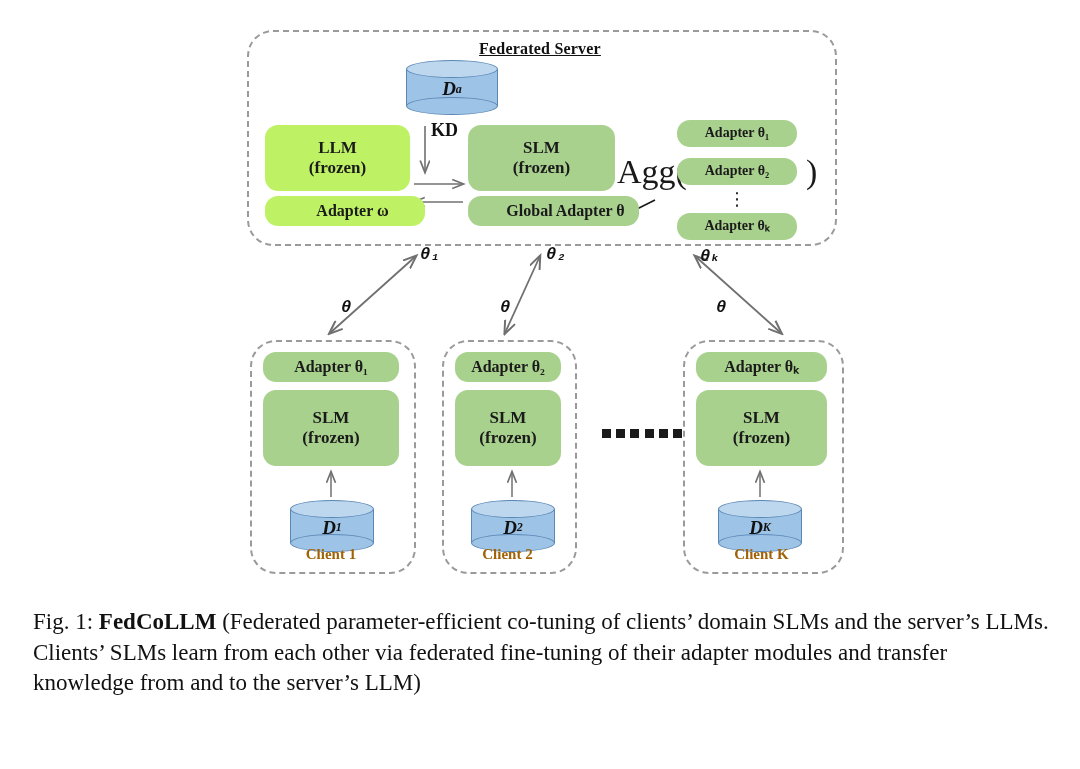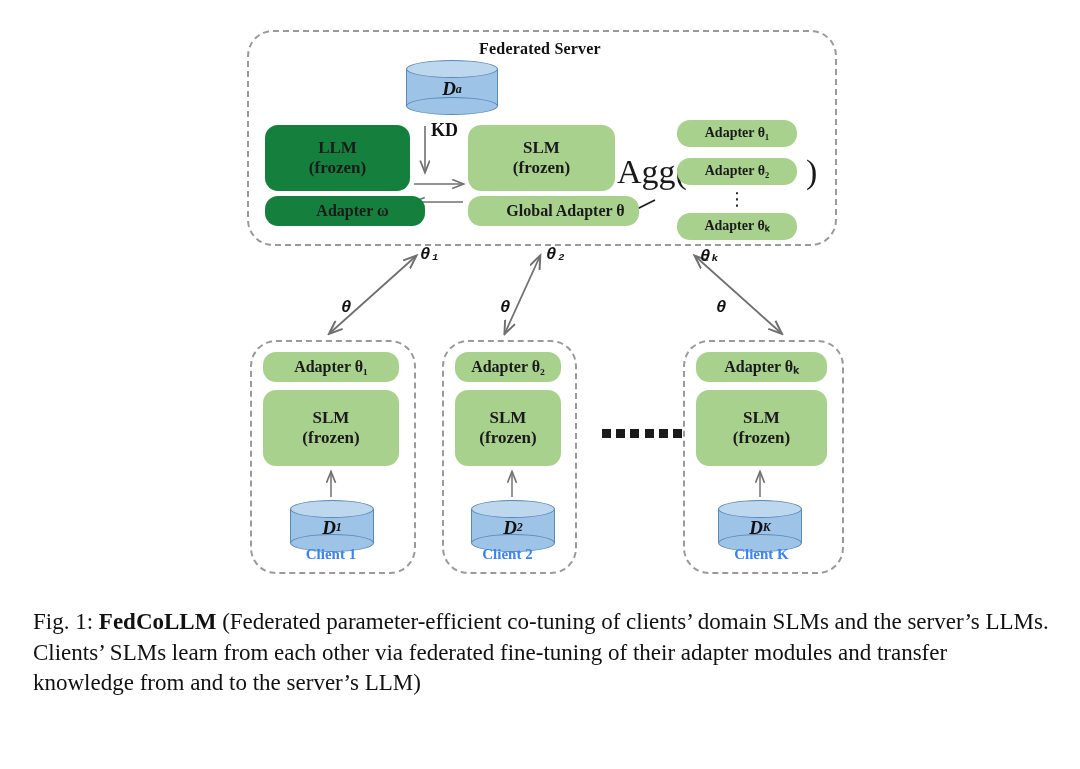--- a/index.html
+++ b/index.html
@@ -9,21 +9,21 @@
   }
   body {
     width: 1080px;
     height: 769px;
     position: relative;
     font-family: "Liberation Serif", serif;
     overflow: hidden;
   }
 
   
-  .abs { position: absolute; }
+  .abs { position: absolute; text-decoration: underline; }
   .center-text {
     display: flex;
     align-items: center;
     justify-content: center;
     text-align: center;
     line-height: 1.15;
   }
 
   
   .dashed-box {
@@ -45,21 +45,21 @@
   }
 
   
   .block {
     position: absolute;
     border-radius: 13px;
     font-family: "Liberation Serif", serif;
     font-weight: bold;
     color: #1a1a1a;
   }
-  .block.orange { background: #15803d; font-family: Liberation Serif, serif; }
+  .block.orange { background: #bef264; font-family: Liberation Serif, serif; }
   .block.green  { background: #A9D18E; }
 
   .block .big   { font-size: 17px; }
   .block .small { font-size: 17px; }
 
   #llm-block        { left: 265px; top: 125px; width: 145px; height: 66px; }
   #adapter-omega    { left: 265px; top: 196px; width: 145px; height: 30px; padding-left: 15px; }
   #slm-block        { left: 468px; top: 125px; width: 147px; height: 66px; }
   #global-adapter   { left: 468px; top: 196px; width: 147px; height: 30px; padding-left: 24px; }
 
@@ -142,21 +142,21 @@
   #client1-box { left: 250px; top: 340px; width: 162px; height: 230px; }
   #client2-box { left: 442px; top: 340px; width: 131px; height: 230px; }
   #clientk-box { left: 683px; top: 340px; width: 157px; height: 230px; }
 
   .client-adapter { height: 30px; top: 352px; }
   .client-slm { height: 76px; top: 390px; }
   .client-label {
     position: absolute;
     font-weight: bold;
     font-size: 15px;
-    color: #3b82f6;
+    color: #a16207;
     height: 20px;
     display: flex; align-items: center; justify-content: center;
   }
 
   #c1-adapter { left: 263px; width: 136px; }
   #c1-slm     { left: 263px; width: 136px; }
   #c1-label   { left: 250px; top: 544px; width: 162px; }
 
   #c2-adapter { left: 455px; width: 106px; }
   #c2-slm     { left: 455px; width: 106px; }

